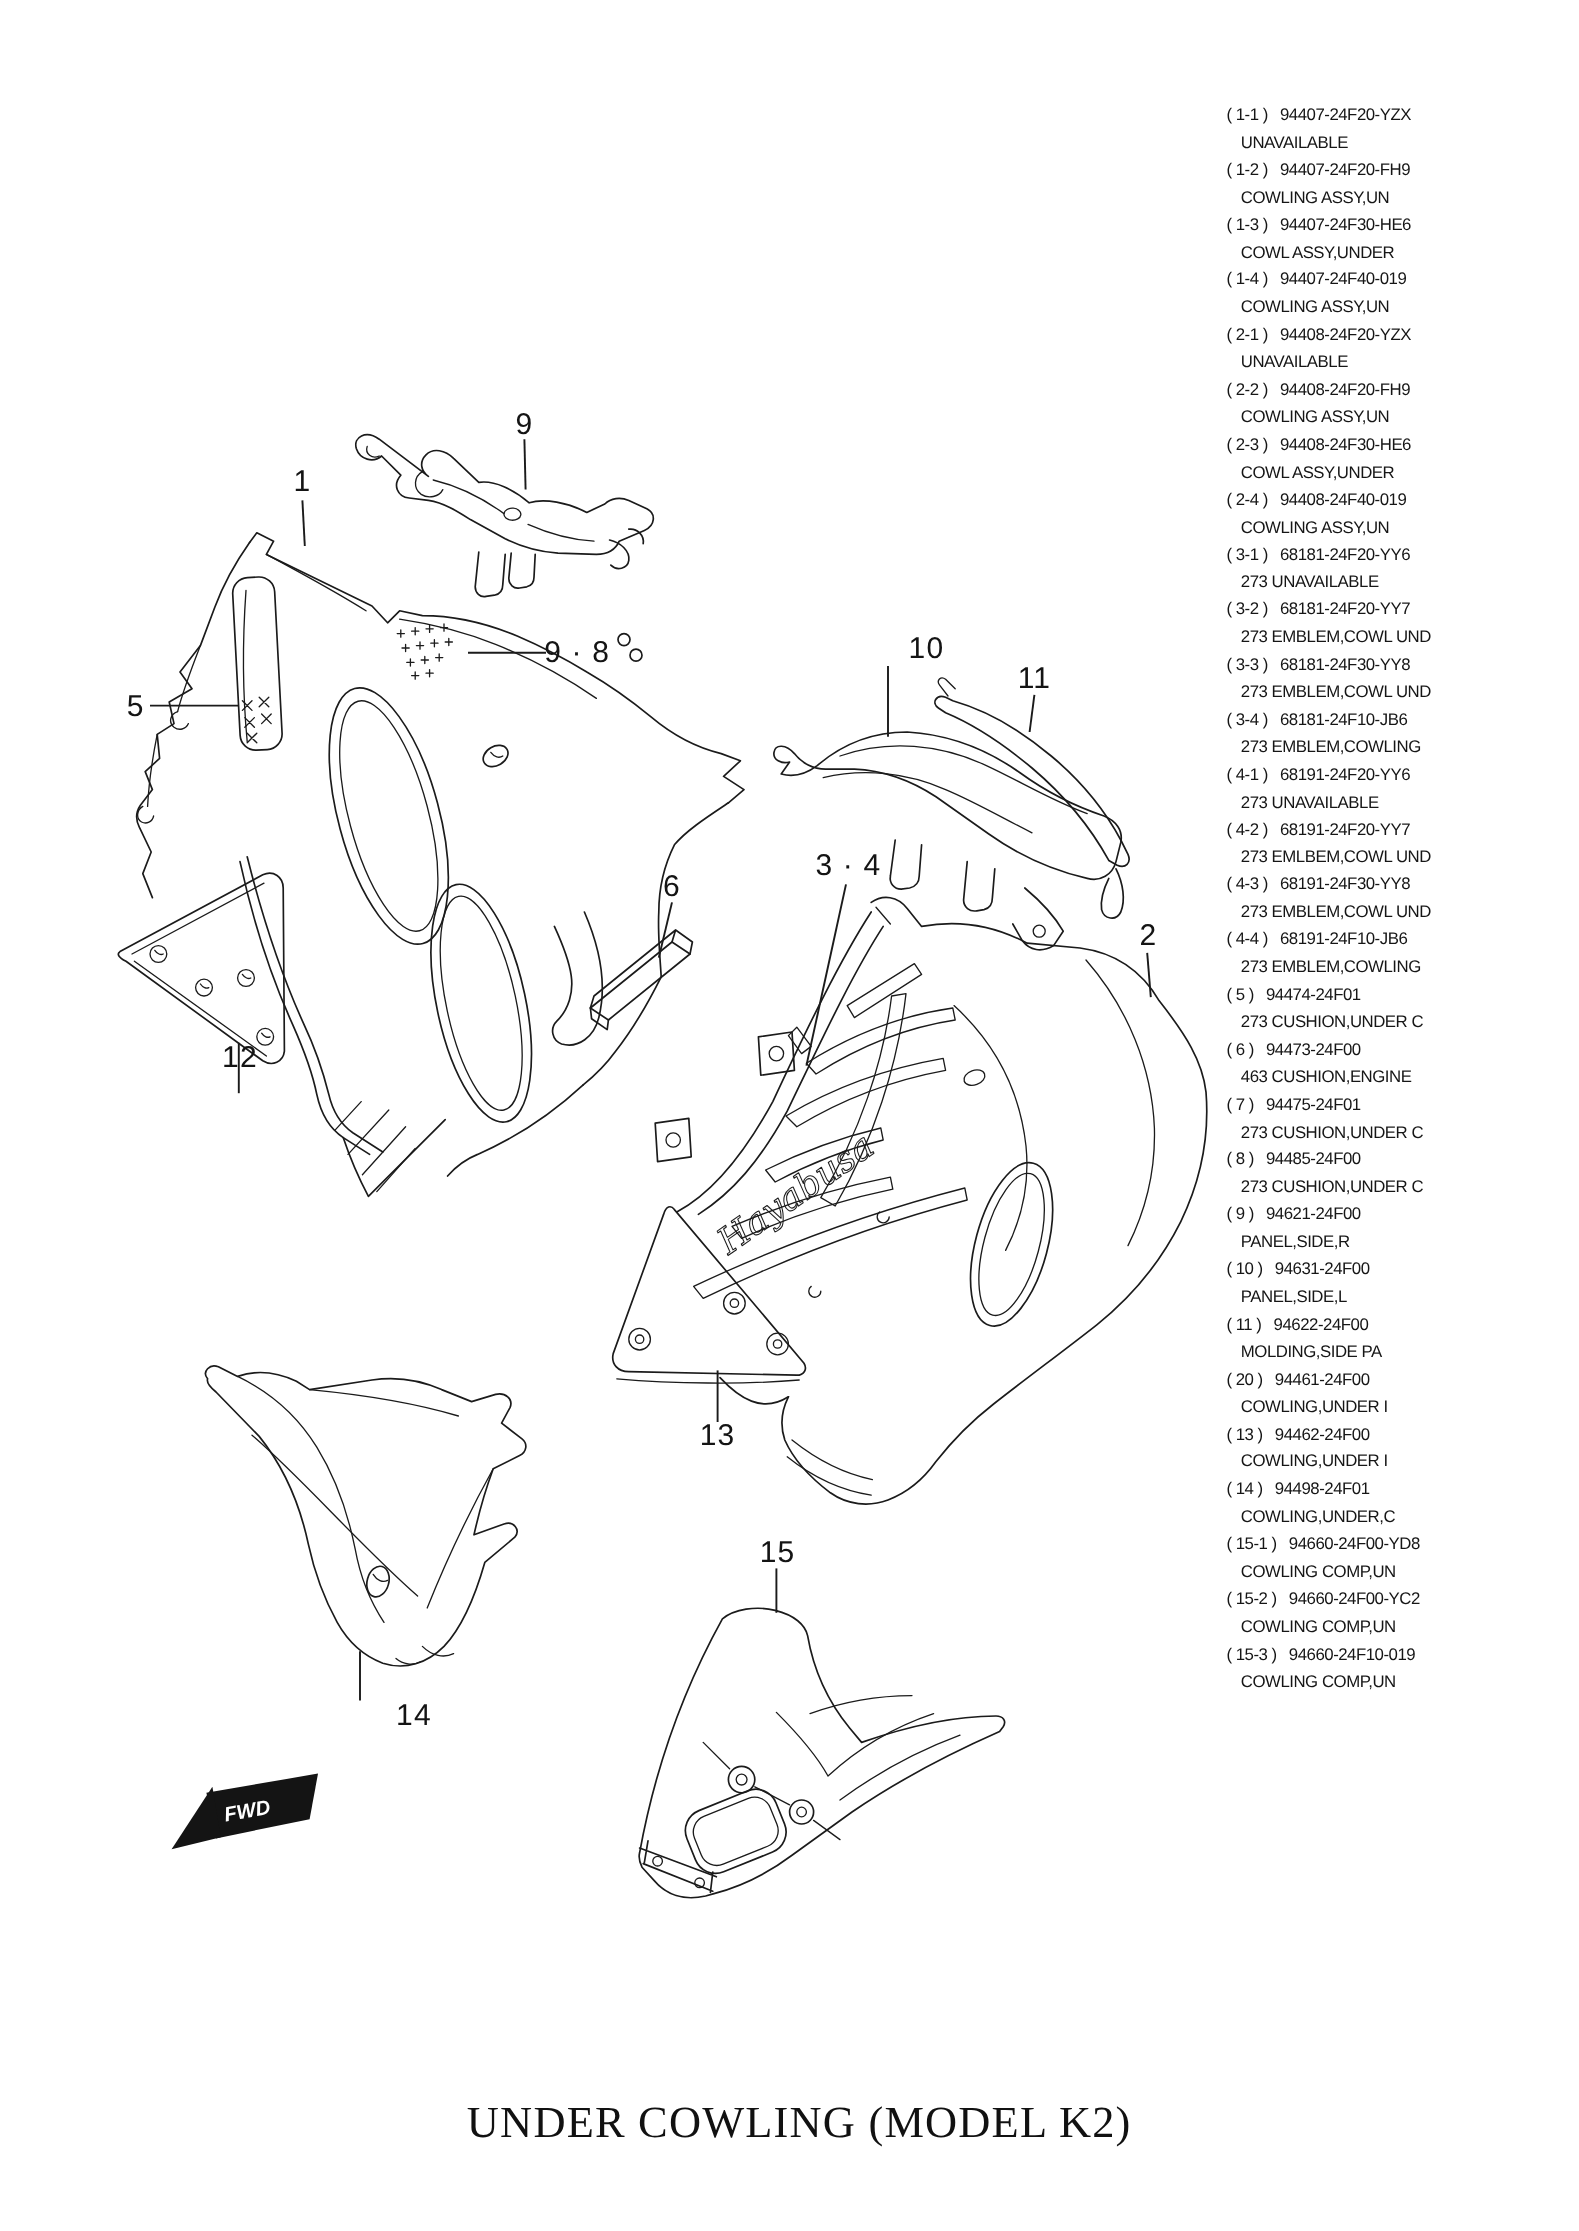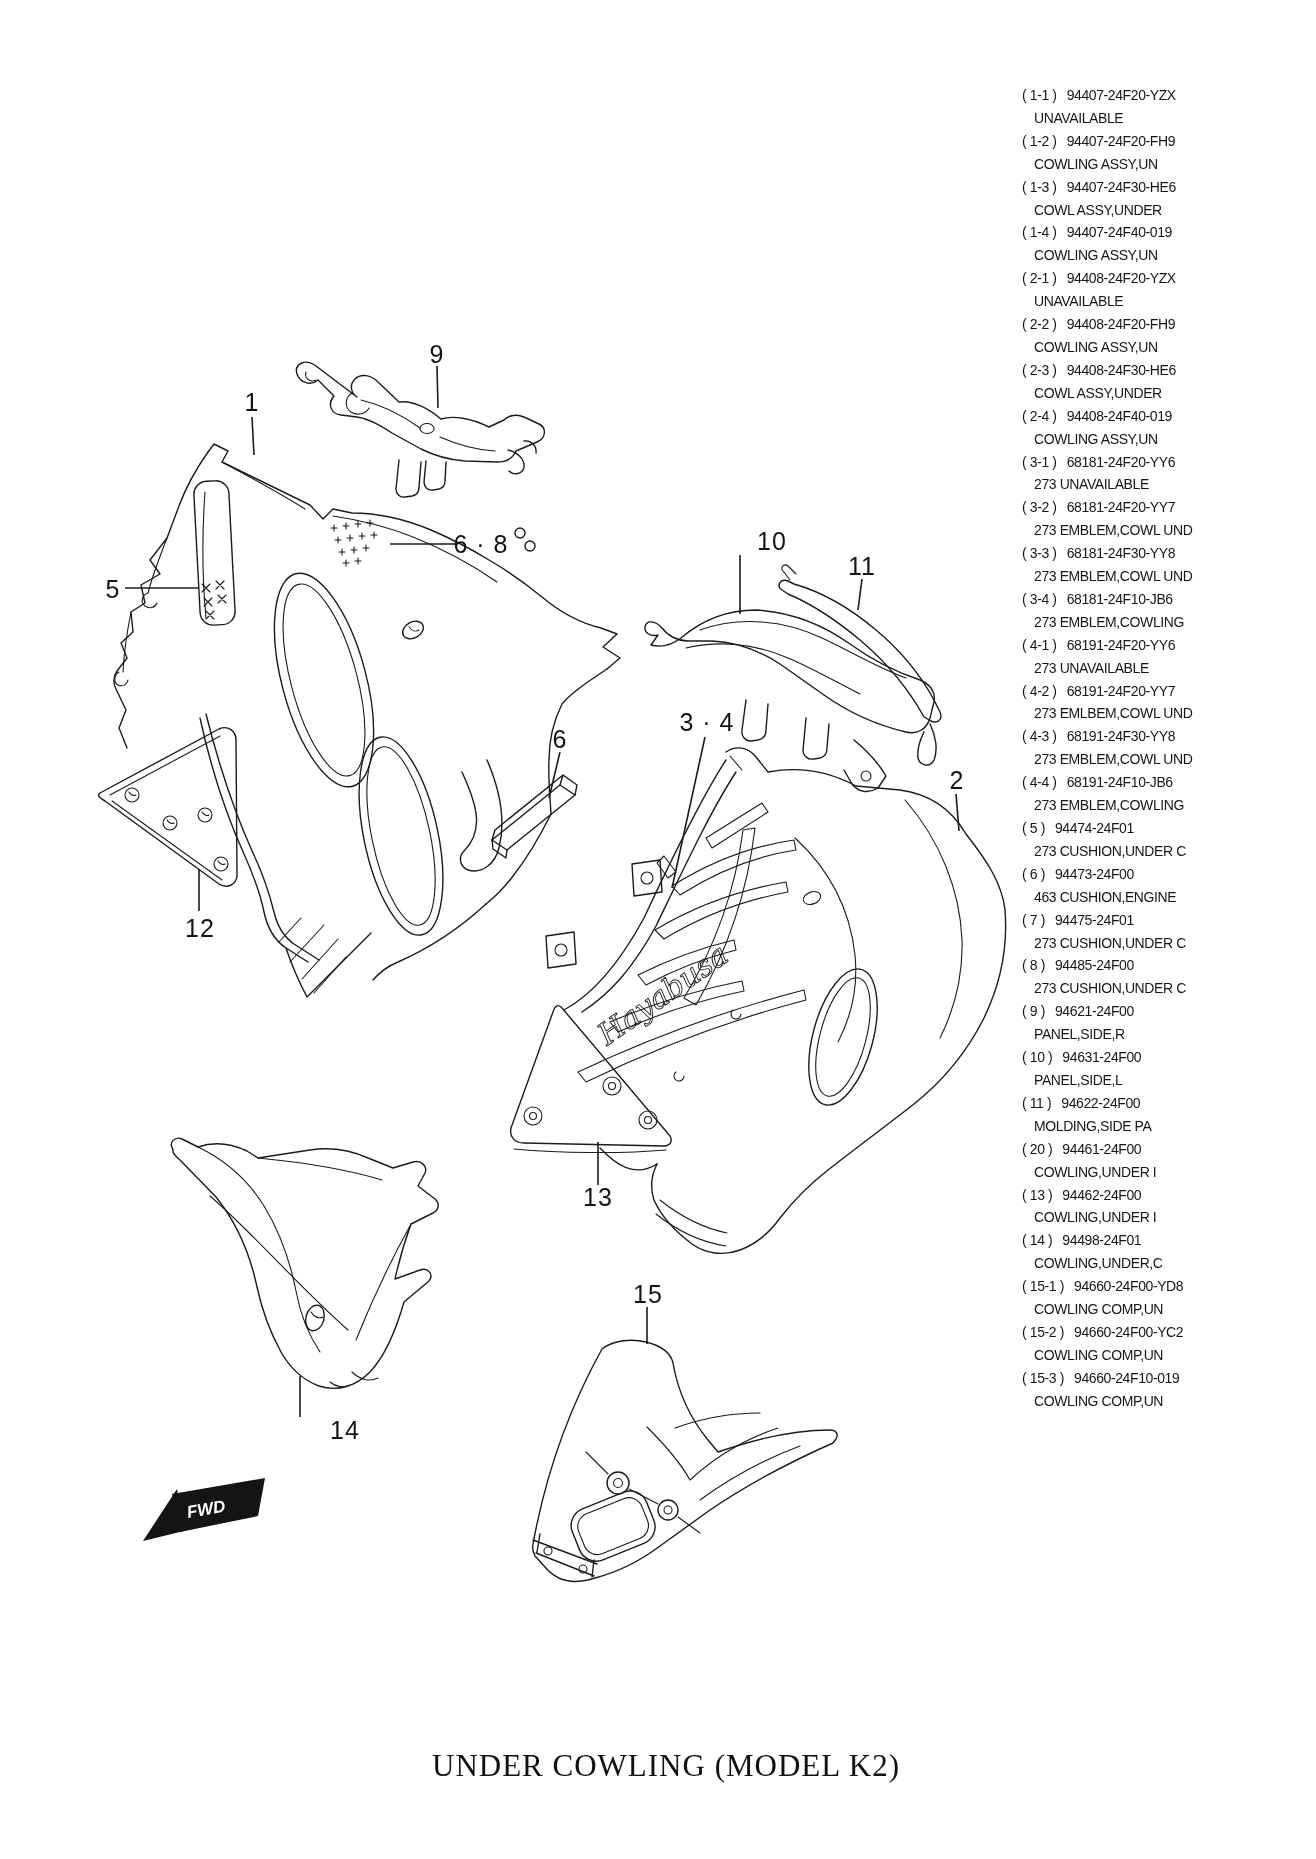--- a/index.html
+++ b/index.html
@@ -11,21 +11,21 @@
   .lineart{fill:none;stroke:#1b1b1b;stroke-width:1.4;stroke-linecap:round;stroke-linejoin:round;}
   .thin{stroke-width:1.1;}
   .leader{fill:none;stroke:#1b1b1b;stroke-width:1.6;}
   .callout{position:absolute;transform:translate(-50%,-50%);
            font-size:25px;letter-spacing:1px;color:#141414;white-space:nowrap;}
   .parts-list{position:absolute;left:1022px;top:84px;width:270px;
               font-size:14px;line-height:22.9px;letter-spacing:-0.4px;white-space:nowrap;}
   .pl-ref{}
   .pl-desc{padding-left:12px;}
   .page-title{position:absolute;left:666px;top:1748px;transform:translateX(-50%);
-              font-family:"Liberation Serif",serif;font-size:31px;letter-spacing:1px;
+              font-family:"Liberation Serif",serif;font-size:37px;letter-spacing:1px;
               white-space:nowrap;color:#111;}
   .fwd-text{font-family:"Liberation Sans",sans-serif;font-style:italic;font-weight:bold;}
 </style>
 </head>
 <body>
 
 <div class="stage">
 
   <svg class="art" width="1316" height="1859" viewBox="0 0 1316 1859">
 
@@ -230,28 +230,28 @@
       <path d="M199,911 L199,869"></path>
       <path d="M598,1185 L598,1142"></path>
       <path d="M300,1417 L300,1376"></path>
       <path d="M647,1307 L647,1344"></path>
     </g>
   </svg>
 
   <div>
       <div class="callout" style="left: 252px; top: 402px;">1</div>
       <div class="callout" style="left: 437px; top: 354px;">9</div>
-      <div class="callout" style="left: 481px; top: 544px;">6 · 8</div>
+      <div class="callout" style="left: 481px; top: 544px;">9 · 8</div>
       <div class="callout" style="left: 113px; top: 589px;">5</div>
       <div class="callout" style="left: 772px; top: 541px;">10</div>
       <div class="callout" style="left: 862px; top: 566px;">11</div>
       <div class="callout" style="left: 707px; top: 722px;">3 · 4</div>
       <div class="callout" style="left: 560px; top: 739px;">6</div>
       <div class="callout" style="left: 957px; top: 780px;">2</div>
-      <div class="callout" style="left: 200px; top: 928px;">12</div>
+      <div class="callout" style="left: 200px; top: 882px;">12</div>
       <div class="callout" style="left: 598px; top: 1197px;">13</div>
       <div class="callout" style="left: 301px; top: 1430px; margin-left: 44px;">14</div>
       <div class="callout" style="left: 648px; top: 1294px;">15</div>
     </div>
 
   <div class="parts-list">
       <div class="pl-ref">( 1-1 )  94407-24F20-YZX</div>
       <div class="pl-desc">UNAVAILABLE</div>
       <div class="pl-ref">( 1-2 )  94407-24F20-FH9</div>
       <div class="pl-desc">COWLING ASSY,UN</div>

